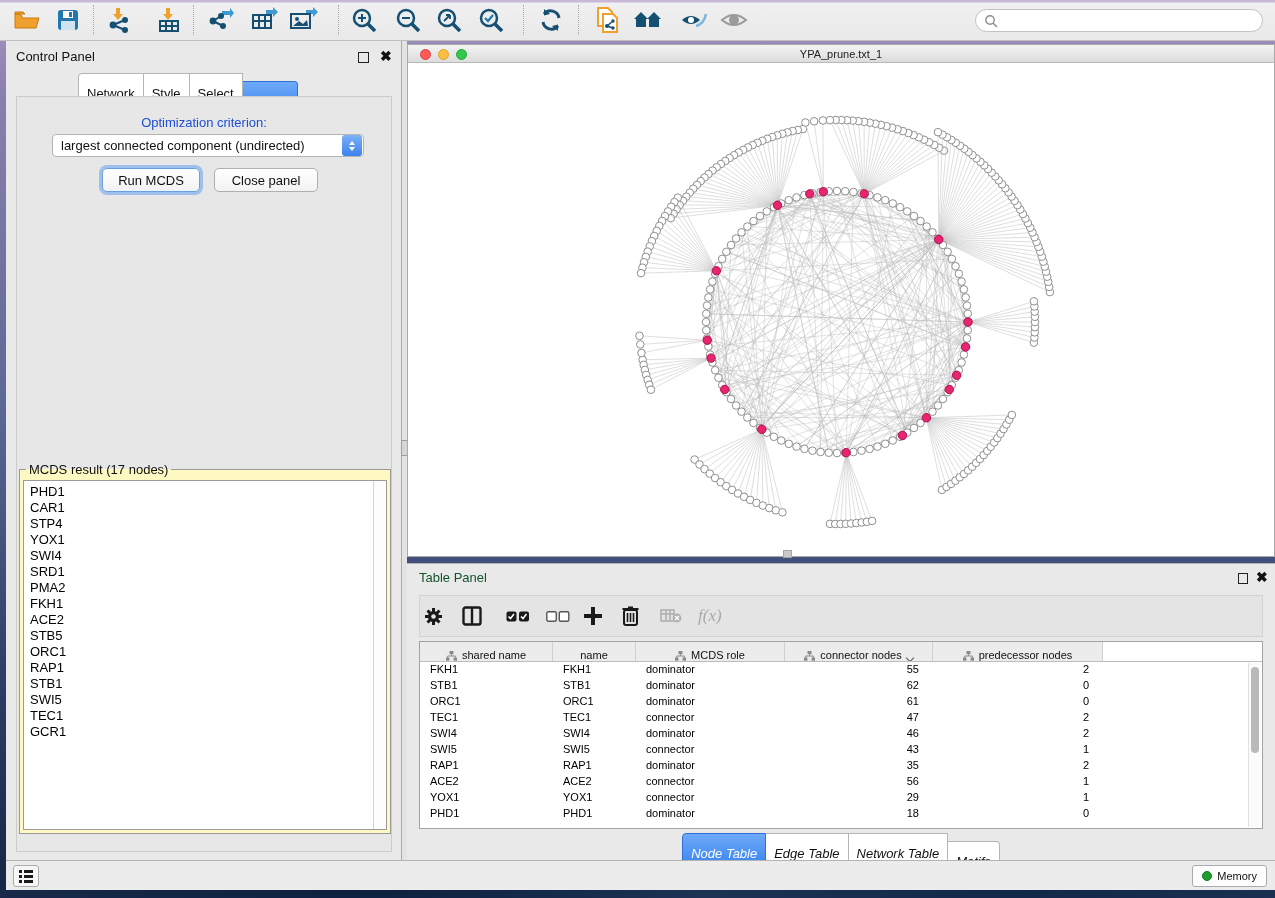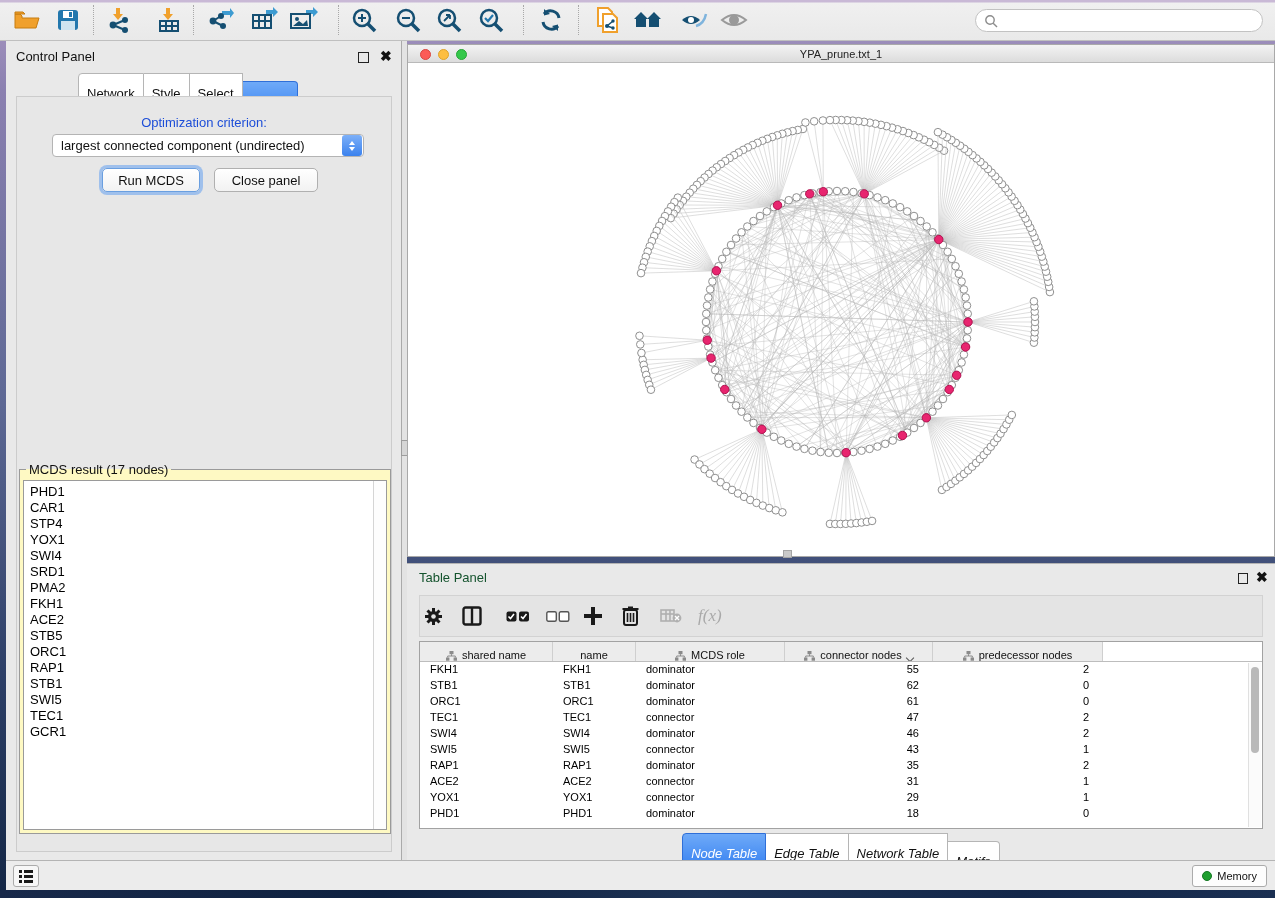--- a/index.html
+++ b/index.html
@@ -1219,21 +1219,21 @@
           <div class="tcell" style="width: 133px;">RAP1</div>
           <div class="tcell" style="width: 83px;">RAP1</div>
           <div class="tcell" style="width: 149px;">dominator</div>
           <div class="tcell num" style="width: 148px;">35</div>
           <div class="tcell num" style="width: 170px;">2</div>
         </div>
         <div class="trow">
           <div class="tcell" style="width: 133px;">ACE2</div>
           <div class="tcell" style="width: 83px;">ACE2</div>
           <div class="tcell" style="width: 149px;">connector</div>
-          <div class="tcell num" style="width: 148px;">31</div>
+          <div class="tcell num" style="width: 148px;">56</div>
           <div class="tcell num" style="width: 170px;">1</div>
         </div>
         <div class="trow">
           <div class="tcell" style="width: 133px;">YOX1</div>
           <div class="tcell" style="width: 83px;">YOX1</div>
           <div class="tcell" style="width: 149px;">connector</div>
           <div class="tcell num" style="width: 148px;">29</div>
           <div class="tcell num" style="width: 170px;">1</div>
         </div>
         <div class="trow">

